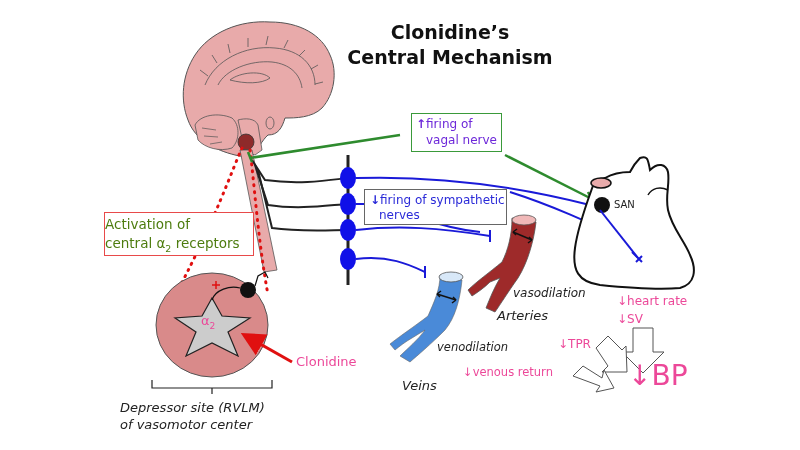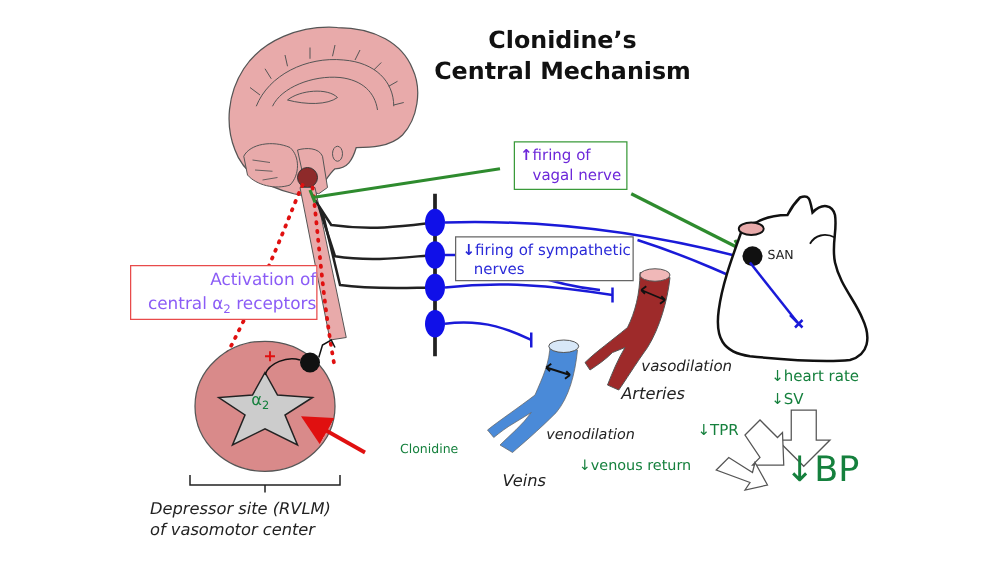--- a/index.html
+++ b/index.html
@@ -3,24 +3,24 @@
 <meta charset="utf-8">
 <style>
   html, body { margin:0; padding:0; background:#ffffff; }
   body { width:800px; height:450px; position:relative; overflow:hidden; font-family:"DejaVu Sans", sans-serif; }
   #stage { position:absolute; left:0; top:0; width:724px; height:450px; }
   .title { position:absolute; left:330px; top:20px; width:240px; text-align:center; font-family:"DejaVu Sans", sans-serif; font-weight:bold; font-size:19px; line-height:25px; color:#111; }
   .lbl { position:absolute; white-space:nowrap; font-family:"DejaVu Sans", sans-serif; }
   .box { position:absolute; background:#fff; }
   .green-box { left:411px; top:113px; width:91px; height:39px; border:1px solid #3a9a3a; color:#6d28d9; font-size:12px; line-height:16px; padding:2px 0 0 4px; box-sizing:border-box; }
   .blue-box { left:364px; top:189px; width:143px; height:36px; border:1px solid #666; color:#2a2ad8; font-size:12px; line-height:15px; padding:3px 0 0 5px; box-sizing:border-box; }
-  .red-box { left:104px; top:212px; width:150px; height:44px; border:1px solid #e84a4a; color:#8b5cf6; font-size:13.5px; line-height:19px; text-align:right; padding-top:2px; box-sizing:border-box; }
+  .red-box { left:104px; top:212px; width:150px; height:44px; border:1px solid #e84a4a; color:#4d7c0f; font-size:13.5px; line-height:19px; text-align:left; padding-top:2px; box-sizing:border-box; }
   .italic { font-style:italic; }
   .blue-text { color:#2a2ad8; }
-  .red-text { color:#15803d; }
+  .red-text { color:#ec4899; }
   .dark-text { color:#222; }
   sub { font-size:70%; }
 </style>
 </head>
 <body>
 
 <div id="stage">
 <svg width="800" height="450" viewBox="0 0 800 450" xmlns="http://www.w3.org/2000/svg">
   <defs>
     <marker id="arrowRed" markerWidth="8" markerHeight="8" refX="6" refY="4" orient="auto">
@@ -151,21 +151,21 @@
   <div>Activation of</div>
   <div><span>central α</span><sub>2</sub><span> receptors</span></div>
 </div>
 
 
 
 <div class="lbl dark-text" style="left:614px; top:199px; font-size:10px;">SAN</div>
 
 <div class="lbl red-text" style="left:201px; top:313px; font-size:13px;"><span>α</span><sub>2</sub></div>
 
-<div class="lbl red-text" style="left:296px; top:354px; font-size:10px;margin-left:24px;">Clonidine</div>
+<div class="lbl red-text" style="left:296px; top:354px; font-size:13px;">Clonidine</div>
 
 <div class="lbl italic dark-text" style="left:120px; top:399px; font-size:13px; line-height:17px;">
   <div>Depressor site (RVLM)</div>
   <div>of vasomotor center</div>
 </div>
 
 <div class="lbl italic dark-text" style="left:513px; top:286px; font-size:12px;">vasodilation</div>
 <div class="lbl italic dark-text" style="left:497px; top:308px; font-size:13px;">Arteries</div>
 <div class="lbl red-text" style="left:558px; top:309px; font-size:12px;margin-top:28px;">↓TPR</div>
 

